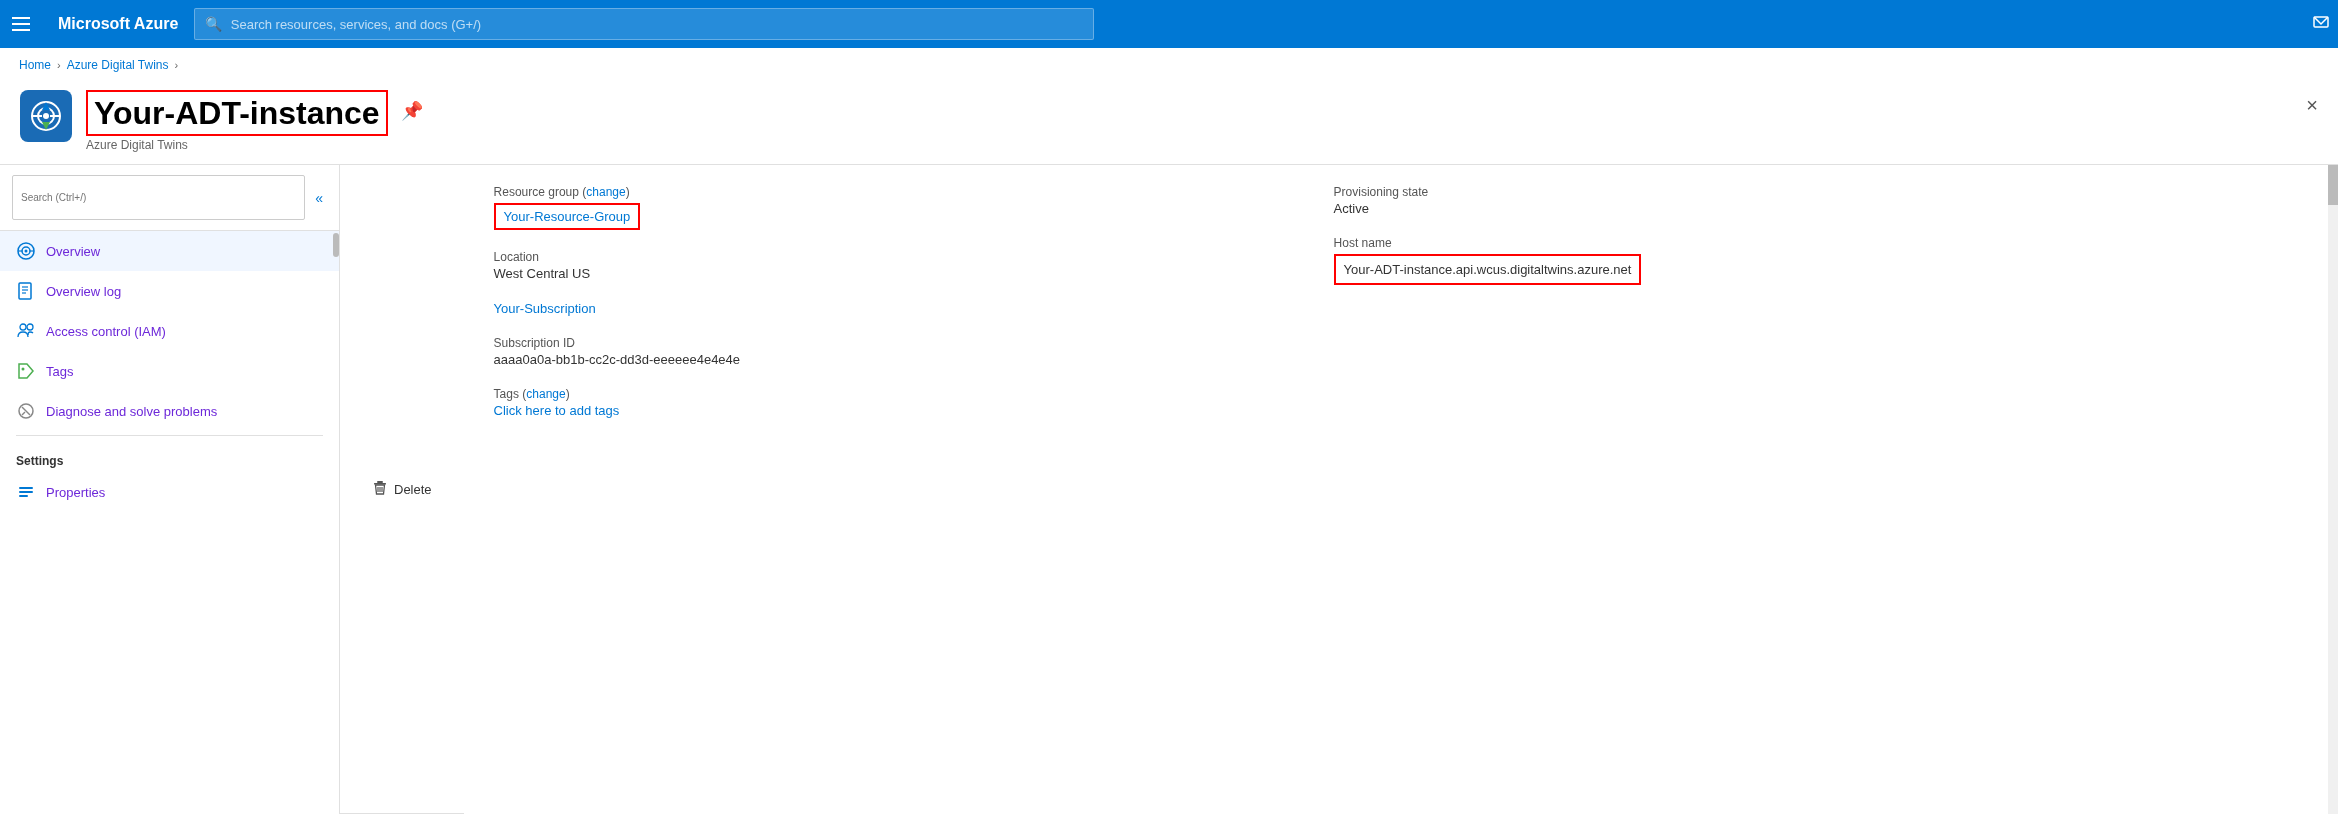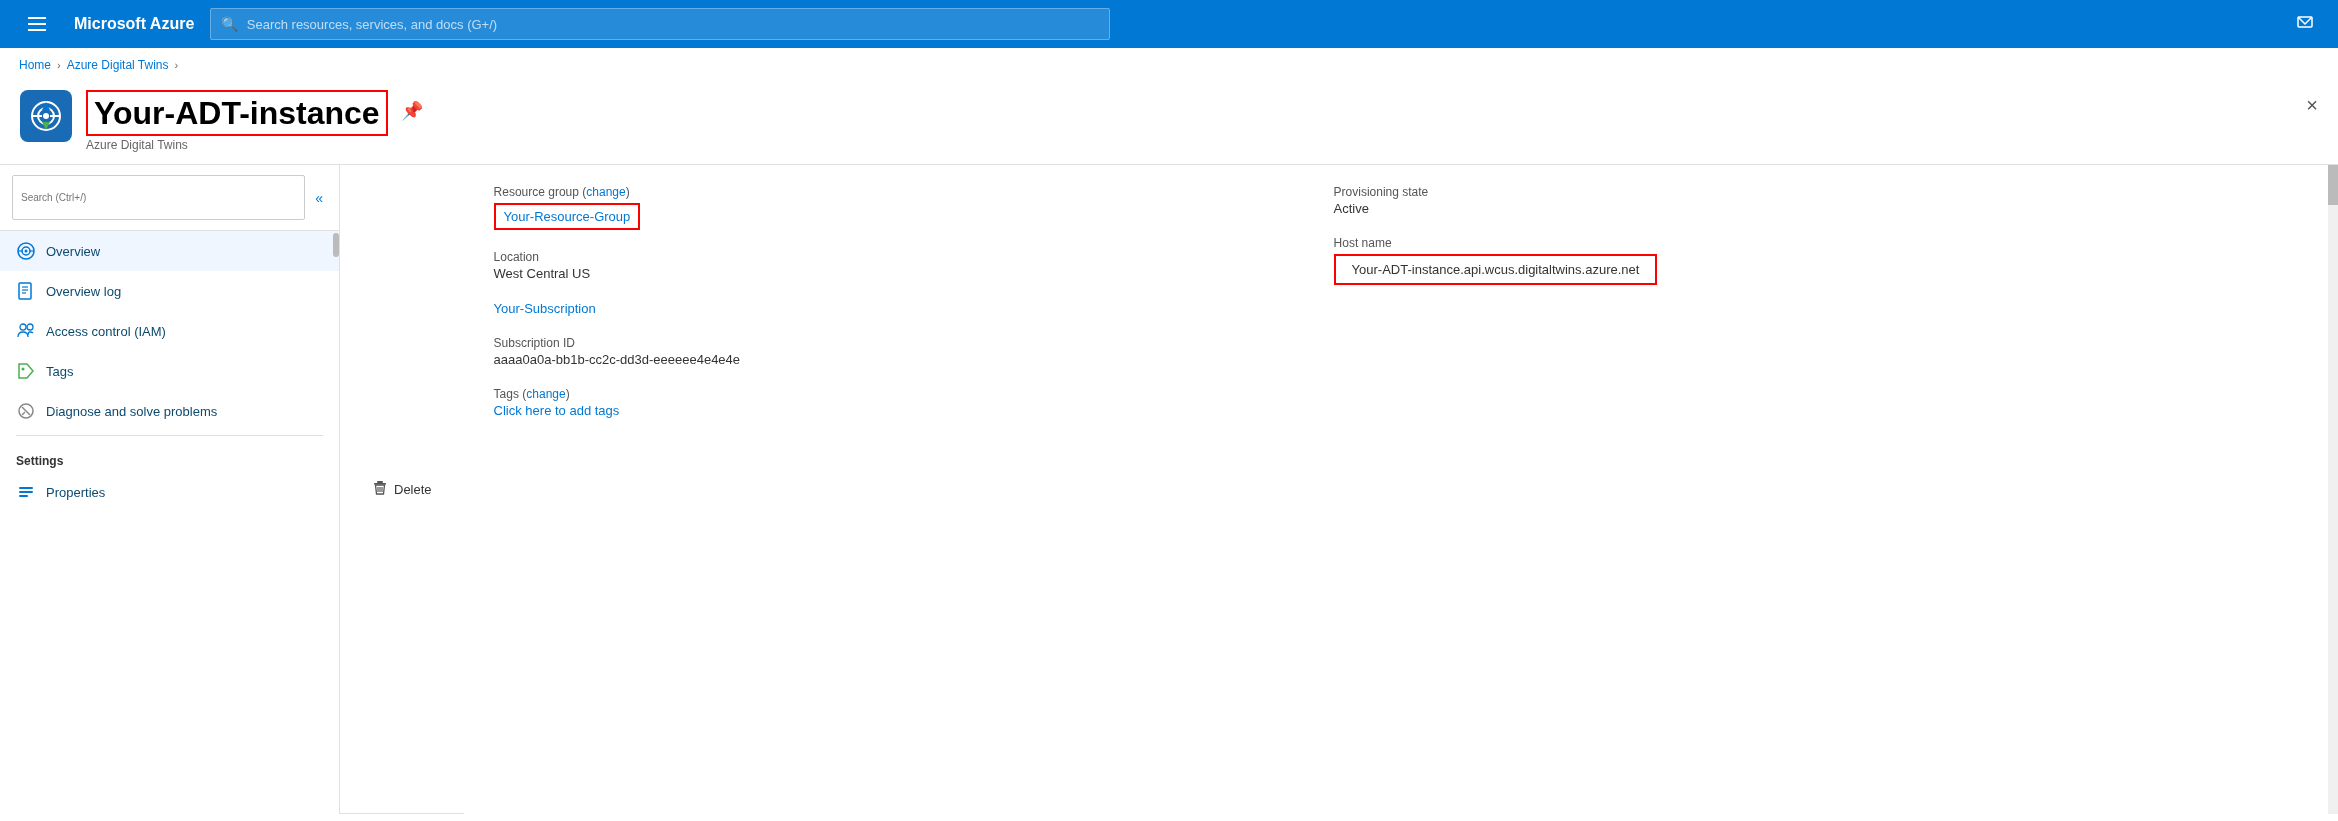--- a/index.html
+++ b/index.html
@@ -4,21 +4,21 @@
   <style>
     * { margin: 0; padding: 0; box-sizing: border-box; }
     body { font-family: 'Segoe UI', Arial, sans-serif; font-size: 13px; color: #333; background: #fff; width: 2338px; min-height: 821px; overflow-x: hidden; }
 
     
     .topbar {
       background: #0078d4;
       height: 48px;
       display: flex;
       align-items: center;
-      padding: 0 16px;
+      padding: 0 0;
       gap: 16px;
     }
     .topbar-hamburger {
       color: white;
       font-size: 18px;
       cursor: pointer;
       display: flex;
       flex-direction: column;
       gap: 4px;
       padding: 4px;
@@ -167,21 +167,21 @@
       position: relative;
     }
 
     .sidebar-nav-item {
       display: flex;
       align-items: center;
       gap: 10px;
       padding: 10px 16px;
       cursor: pointer;
       font-size: 13px;
-      color: #0c4a6e;
+      color: #6d28d9;
       position: relative;
     }
     .sidebar-nav-item.active { background: #f0f6ff; font-weight: 500; }
     .sidebar-nav-item .nav-icon {
       width: 20px;
       height: 20px;
       display: flex;
       align-items: center;
       justify-content: center;
       flex-shrink: 0;
@@ -489,21 +489,21 @@
 
         <div style="padding-left: 40px;">
 
           <div class="info-block">
             <div class="info-label">Provisioning state</div>
             <div class="info-value">Active</div>
           </div>
 
           <div class="info-block">
             <div class="info-label">Host name</div>
-            <div style="border: 2px solid red; padding: 6px 16px; display: inline-block; margin-top: 2px;">
+            <div style="border: 2px solid red; padding: 6px 8px; display: inline-block; margin-top: 2px;">
               <span class="info-value">Your-ADT-instance.api.wcus.digitaltwins.azure.net</span>
             </div>
           </div>
 
         </div>
 
       </div>
     </div>
   </div>
 </div>

